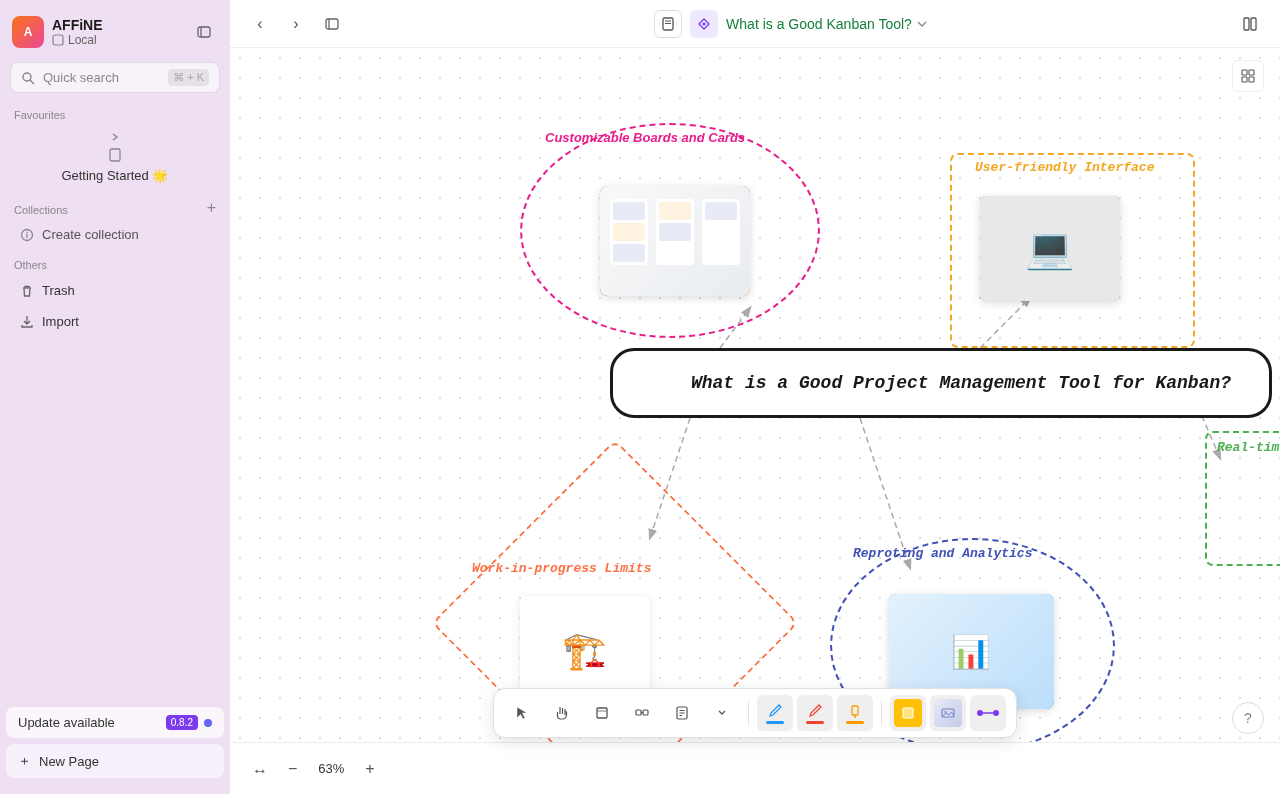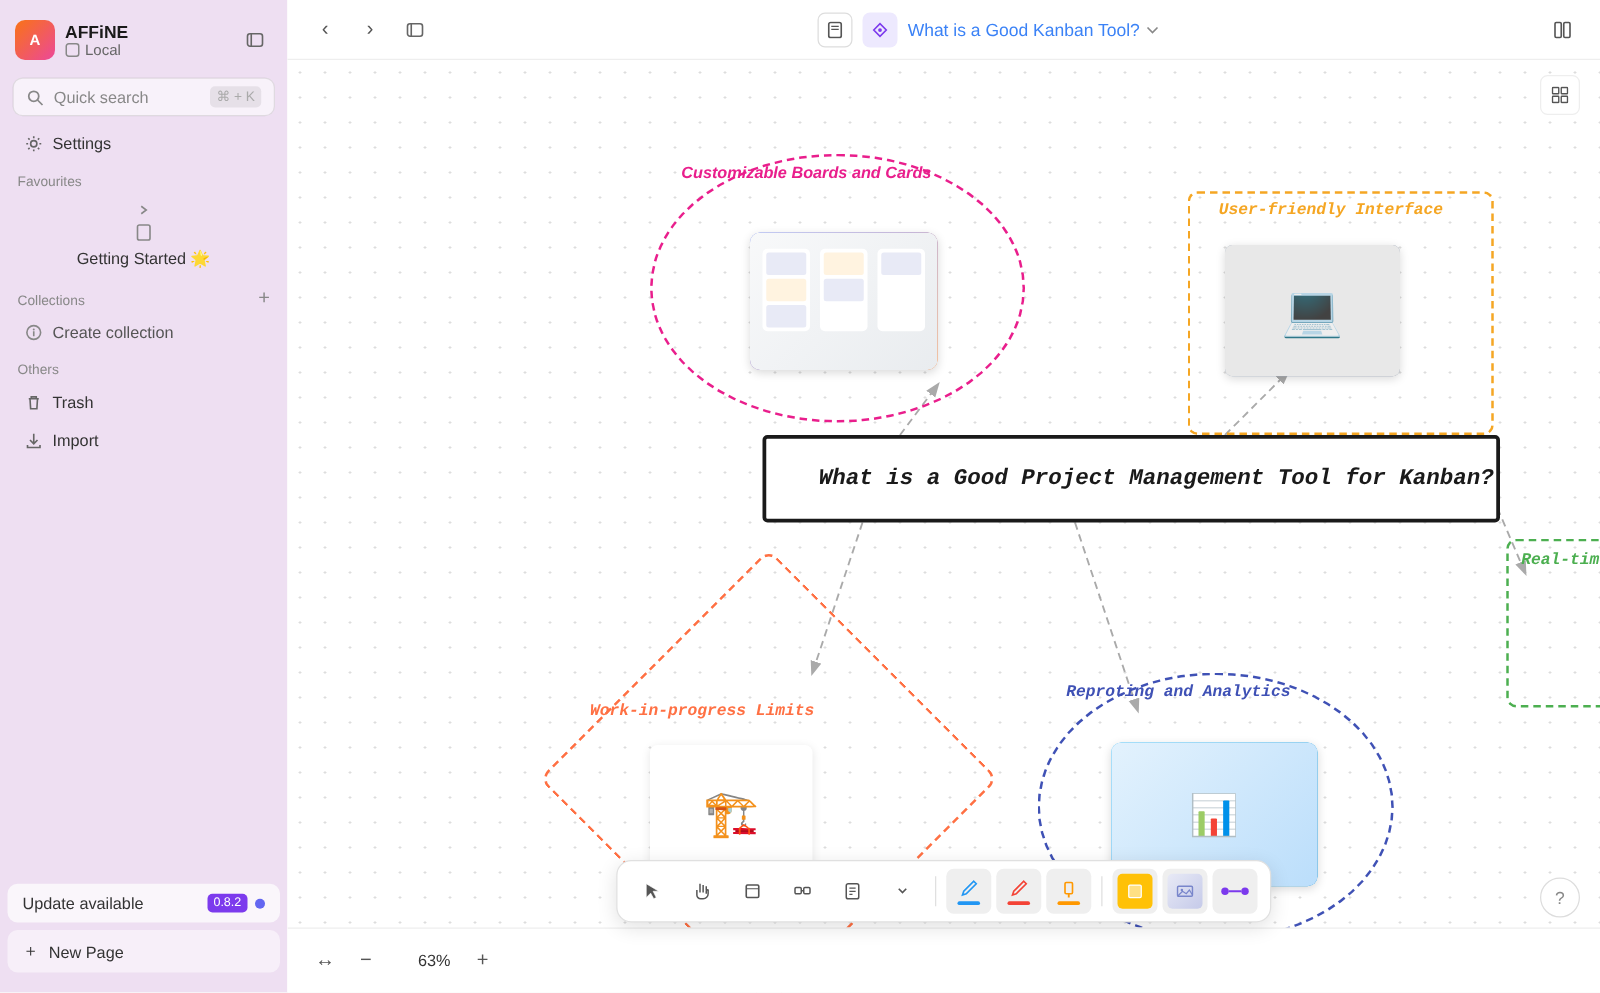--- a/index.html
+++ b/index.html
@@ -138,21 +138,21 @@
       display: flex; align-items: center; justify-content: center;
       font-size: 13px; color: #555; cursor: pointer;
     }
     .topbar-edgeless-icon {
       width: 28px; height: 28px;
       background: #ede9fe; border-radius: 6px;
       display: flex; align-items: center; justify-content: center;
       font-size: 13px; color: #7c3aed; cursor: pointer;
     }
     .topbar-title {
-      font-size: 14px; color: #3b82f6; font-weight: 500;
+      font-size: 14px; color: #15803d; font-weight: 500;
       display: flex; align-items: center; gap: 4px; cursor: pointer;
     }
     .topbar-right { display: flex; align-items: center; gap: 8px; }
     .topbar-right-btn {
       width: 28px; height: 28px;
       border: none; background: transparent; cursor: pointer;
       border-radius: 4px; display: flex; align-items: center; justify-content: center;
       color: #555; font-size: 16px;
     }
 
@@ -167,23 +167,23 @@
     }
 
     
     .node {
       position: absolute;
     }
 
     
     .main-title-box {
       left: 380px; top: 300px;
-      width: 590px; height: 70px;
+      width: 662px; height: 70px;
       border: 3px solid #1a1a1a;
-      border-radius: 4px;
+      border-radius: 24px;
       background: white;
       display: flex; align-items: center; justify-content: center; padding-left: 40px;
     }
     .main-title-text {
       font-family: 'Courier New', monospace;
       font-size: 18px; font-weight: bold; color: #1a1a1a;
       font-style: italic;
     }
 
     
@@ -326,21 +326,21 @@
       display: flex;
       align-items: center;
       justify-content: space-between;
       padding: 0 16px;
     }
     .zoom-controls { display: flex; align-items: center; gap: 8px; }
     .zoom-btn {
       border: none; background: transparent; cursor: pointer;
       font-size: 16px; color: #555; padding: 4px 6px; border-radius: 4px;
     }
-    .zoom-level { font-size: 13px; color: #333; min-width: 40px; text-align: center; margin-left: 16px; }
+    .zoom-level { font-size: 13px; color: #333; min-width: 40px; text-align: center; }
     .status-right { display: flex; gap: 8px; }
 
     
     .kanban-preview {
       width: 100%; height: 100%;
       background: linear-gradient(135deg, #f8f9fa 0%, #e9ecef 100%);
       display: flex; align-items: center; justify-content: center;
       position: relative;
       overflow: hidden;
     }
@@ -400,27 +400,20 @@
 
   <div class="search-bar">
     <svg width="14" height="14" viewBox="0 0 14 14">
         <circle cx="6" cy="6" r="4" fill="none" stroke="#888" stroke-width="1.4"></circle>
         <line x1="9" y1="9" x2="13" y2="13" stroke="#888" stroke-width="1.4"></line>
       </svg>
     <span class="search-bar-text">Quick search</span>
     <span class="search-shortcut">⌘ + K</span>
   </div>
 
-  <div class="sidebar-nav-item">
-    <svg width="14" height="14" viewBox="0 0 14 14">
-        <circle cx="7" cy="7" r="2.5" fill="none" stroke="#666" stroke-width="1.3"></circle>
-        <path d="M7 1v1.5M7 11.5V13M1 7h1.5M11.5 7H13M2.6 2.6l1.1 1.1M10.3 10.3l1.1 1.1M2.6 11.4l1.1-1.1M10.3 3.7l1.1-1.1" stroke="#666" stroke-width="1.3"></path>
-      </svg>
-    <span>Settings</span>
-  </div>
 
   <div class="sidebar-section-header">
     <span>Favourites</span>
   </div>
   <div class="sidebar-favourites-item">
     <svg width="10" height="10" viewBox="0 0 10 10">
         <polyline points="3,2 7,5 3,8" fill="none" stroke="#888" stroke-width="1.3"></polyline>
       </svg>
     <svg width="14" height="14" viewBox="0 0 14 14">
         <rect x="2" y="1" width="10" height="12" rx="1.5" fill="none" stroke="#888" stroke-width="1.3"></rect>

